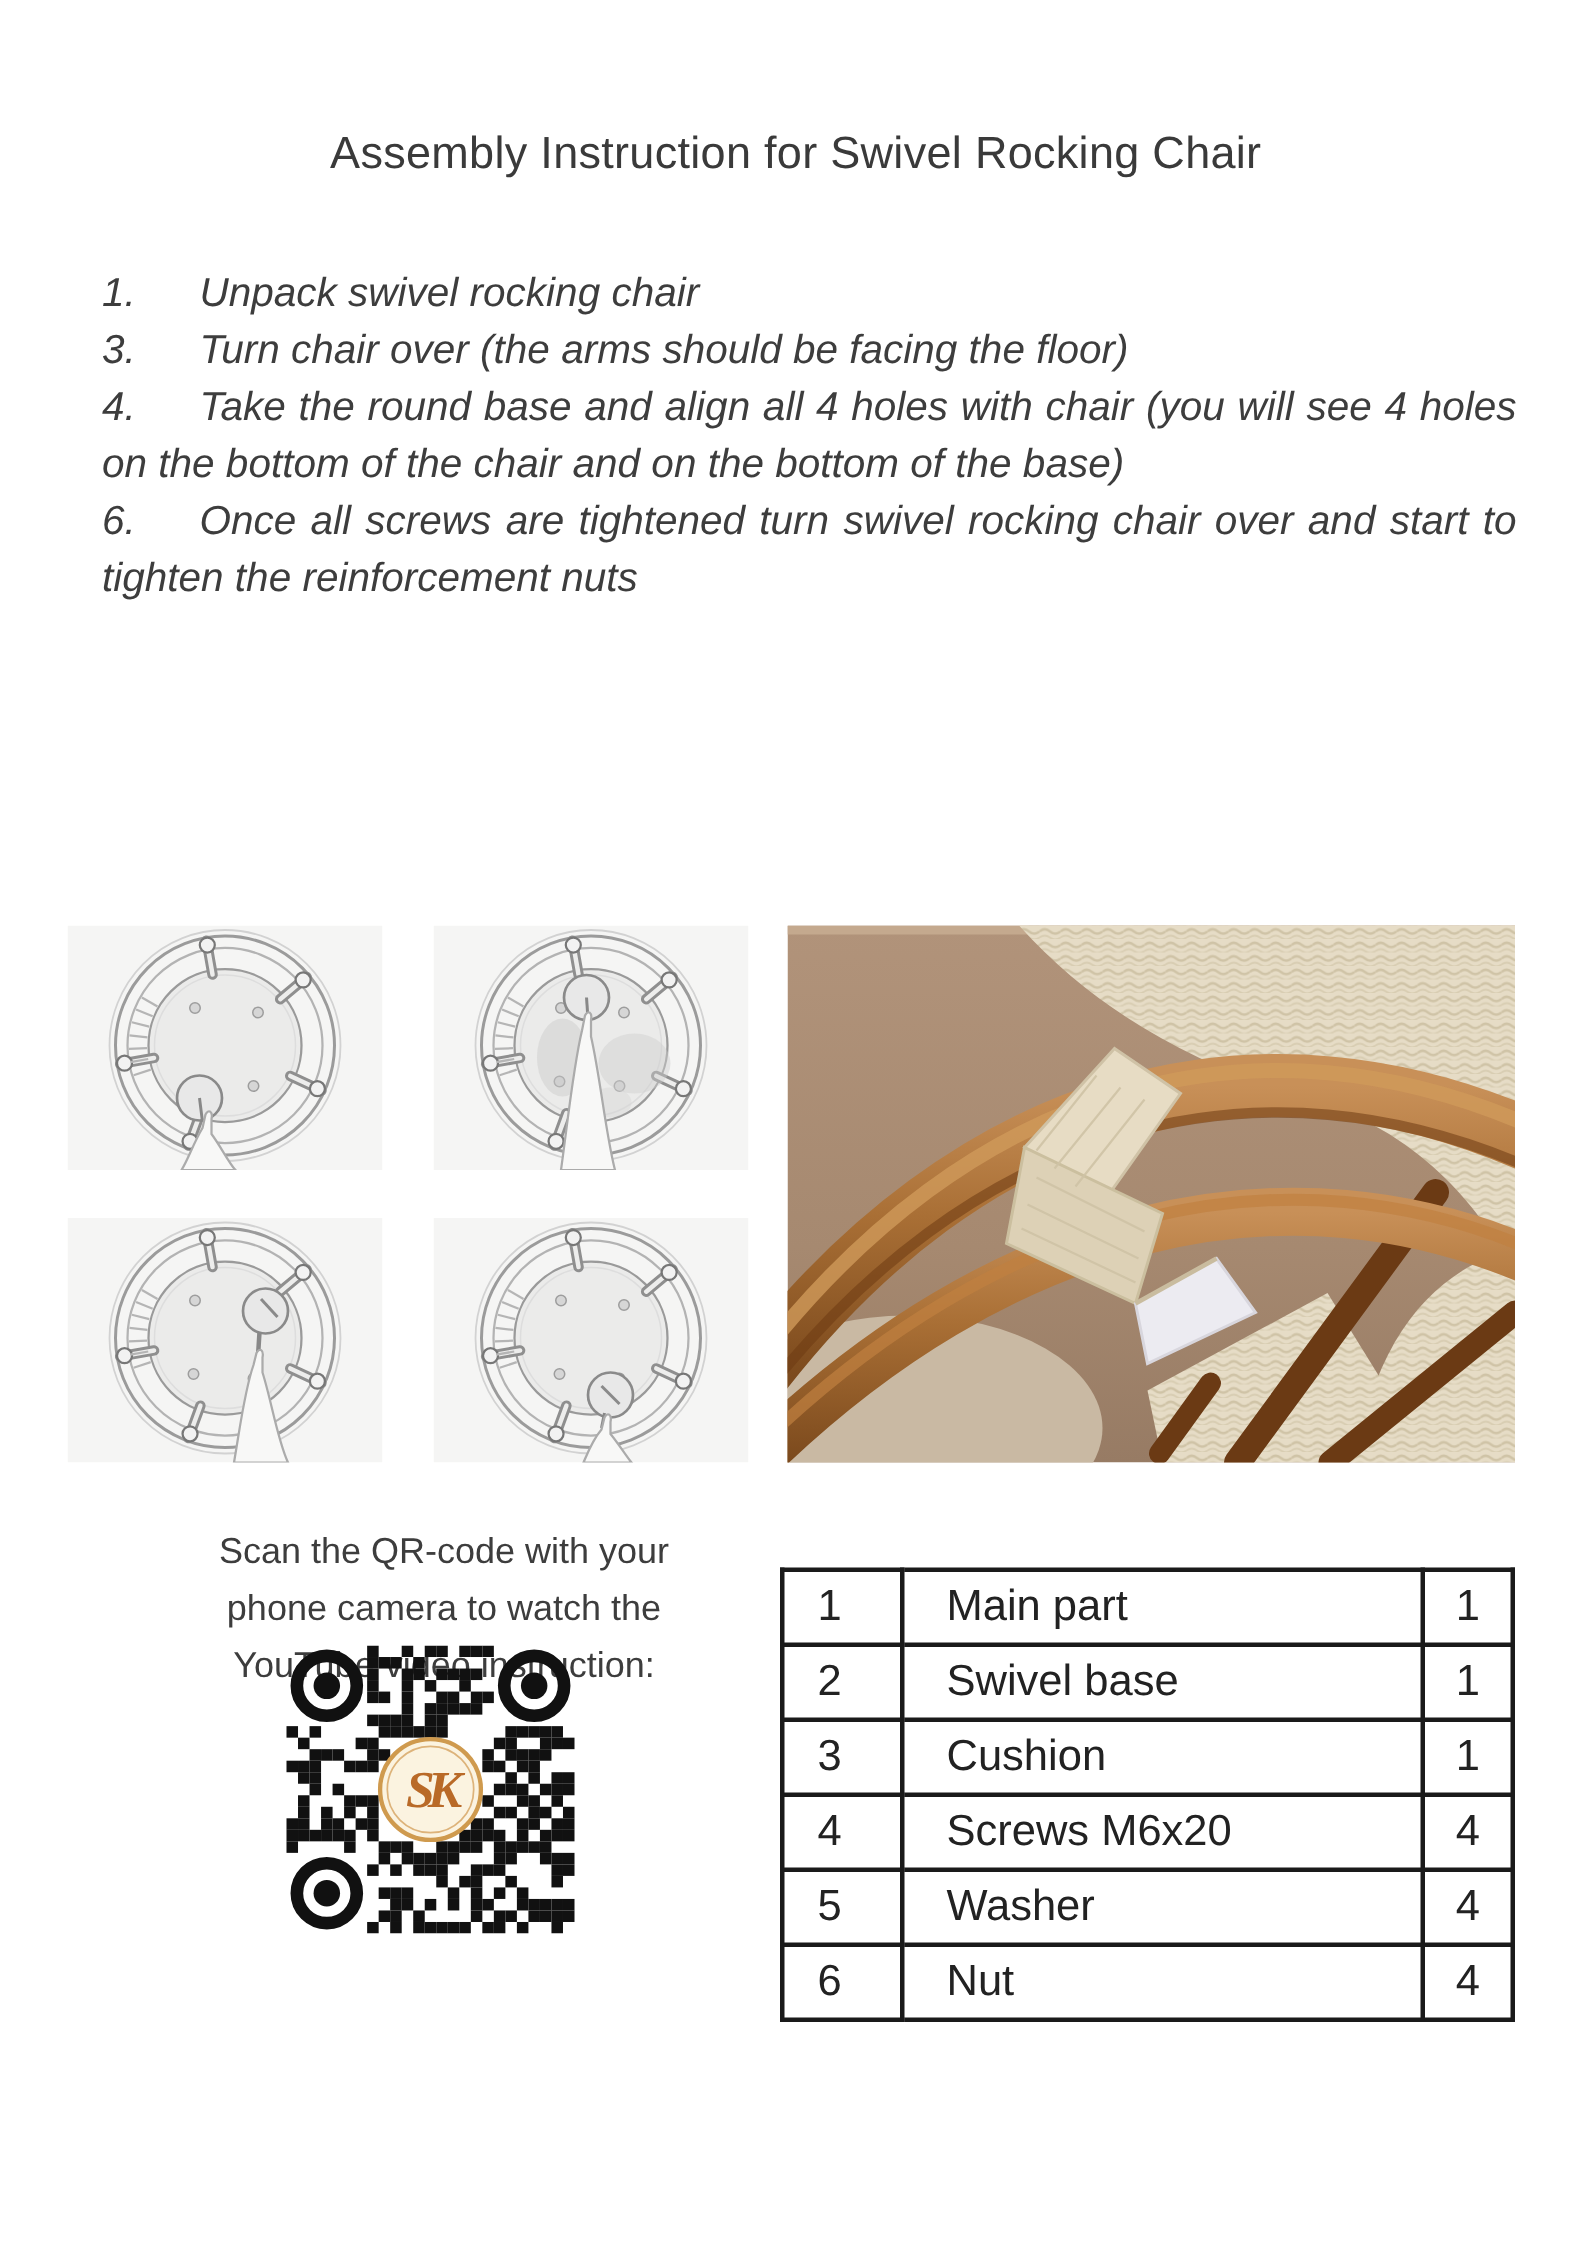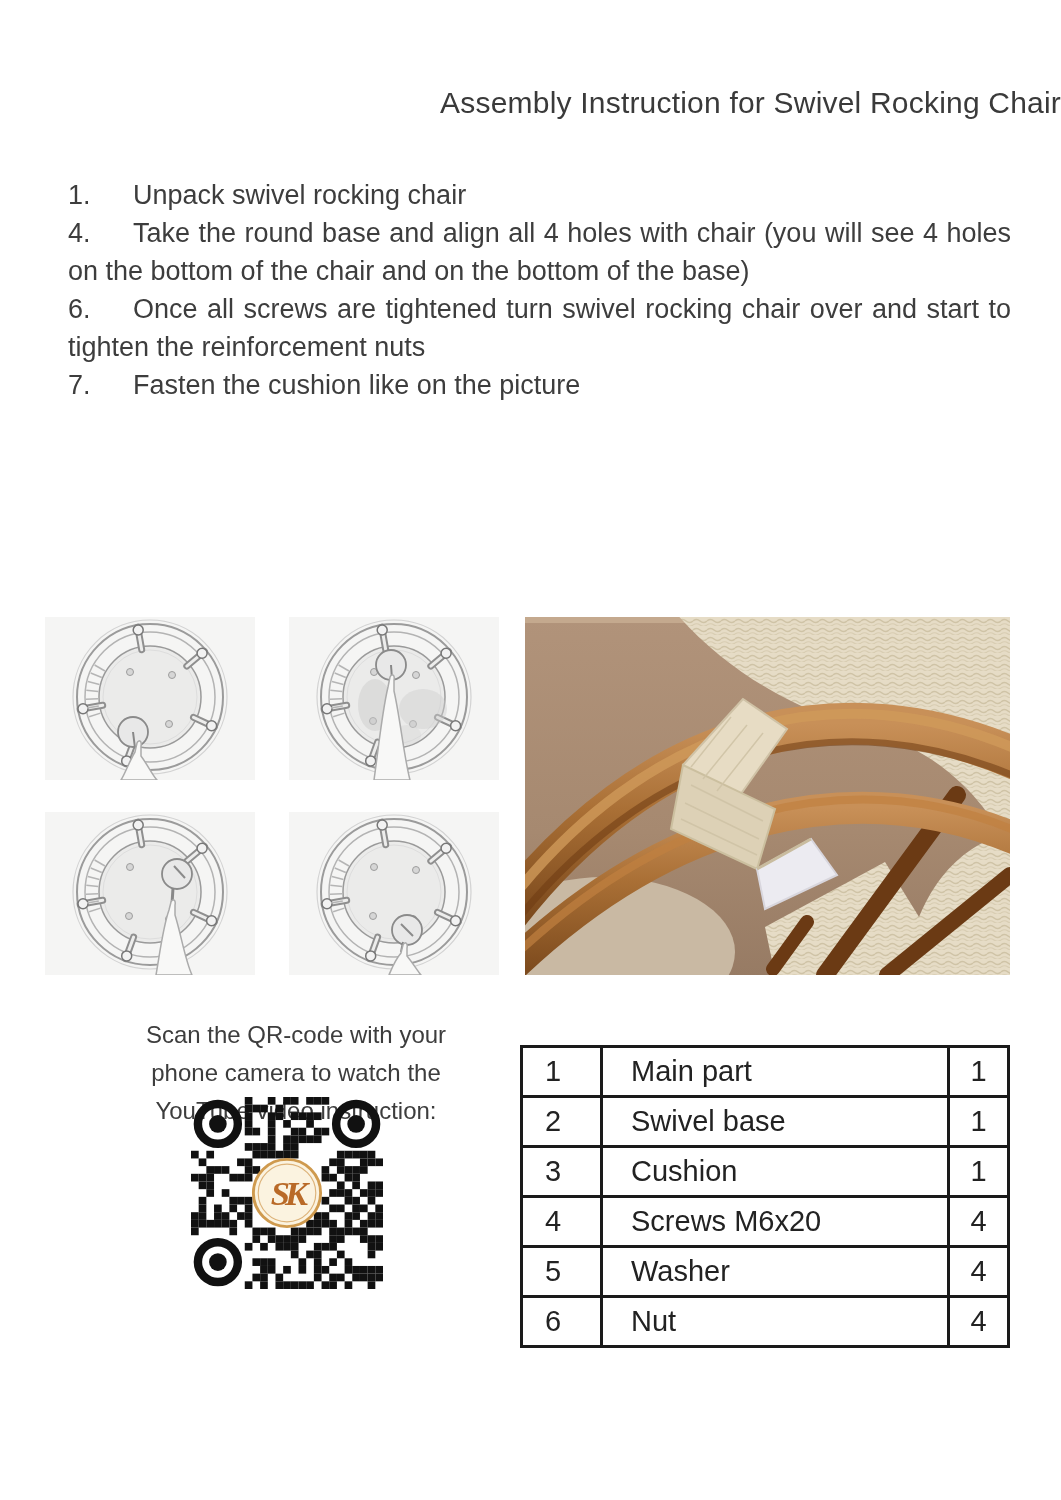--- a/index.html
+++ b/index.html
@@ -3,28 +3,28 @@
 <meta charset="utf-8">
 <style>
   * { margin:0; padding:0; box-sizing:border-box; }
   html,body { background:#ffffff; }
   body {
     width:1061px; height:1500px; position:relative;
     font-family:"Liberation Sans", sans-serif; color:#3d3d3d; overflow:hidden;
   }
   .page-title {
     position:absolute; top:86px; left:0; width:100%;
-    text-align:right; font-size:30px; font-weight:400; color:#3a3a3a;
+    text-align:center; font-size:30px; font-weight:400; color:#3a3a3a;
     letter-spacing:0.2px;
   }
   .steps {
     position:absolute; left:68px; top:176px; width:943px;
     font-size:27px; line-height:38px; color:#3d3d3d;
   }
-  .step { text-align:justify; }
+  .step { text-align:justify;font-style:italic; }
   .step .num { display:inline-block; width:65px; }
   .figures { position:absolute; left:0; top:0; }
   .sketch { position:absolute; width:210px; height:163px; }
   .sketch svg { display:block; width:100%; height:100%; }
   .photo-wrap { position:absolute; left:525px; top:617px; width:485px; height:358px; }
   .photo-wrap svg { display:block; width:100%; height:100%; }
   .qr-caption {
     position:absolute; left:116px; top:1016px; width:360px;
     font-size:24px; line-height:38px; white-space:pre-line; color:#3d3d3d;text-align:center;
   }
@@ -42,23 +42,23 @@
   .parts-table td.c-name { width:347px; padding-left:28px;margin-top:43px; }
   .parts-table td.c-qty  { width:60px;  text-align:center; }
 </style>
 </head>
 <body>
 
 <h1 class="page-title">Assembly Instruction for Swivel Rocking Chair</h1>
 
 <div class="steps">
   <div class="step"><span class="num">1.</span><span>Unpack swivel rocking chair</span></div>
+  <div class="step"><span class="num">3.</span><span>Turn chair over (the arms should be facing the floor)</span></div>
   <div class="step"><span class="num">4.</span><span>Take the round base and align all 4 holes with chair (you will see 4 holes on the bottom of the chair and on the bottom of the base)</span></div>
   <div class="step"><span class="num">6.</span><span>Once all screws are tightened turn swivel rocking chair over and start to tighten the reinforcement nuts</span></div>
-  <div class="step"><span class="num">7.</span><span>Fasten the cushion like on the picture</span></div>
 </div>
 
 <svg width="0" height="0" style="position:absolute" aria-hidden="true">
   <defs>
     <g id="swivelbase">
       <rect x="0" y="0" width="210" height="163" fill="#f5f5f4"></rect>
       <circle cx="105" cy="80" r="77" fill="none" stroke="#d2d2d2" stroke-width="1.2"></circle>
       <circle cx="105" cy="80" r="73" fill="none" stroke="#9b9b9b" stroke-width="2"></circle>
       <circle cx="105" cy="80" r="65" fill="none" stroke="#b3b3b3" stroke-width="1.5"></circle>
       <circle cx="105" cy="80" r="51" fill="#ebebea" stroke="#9a9a9a" stroke-width="1.5"></circle>

